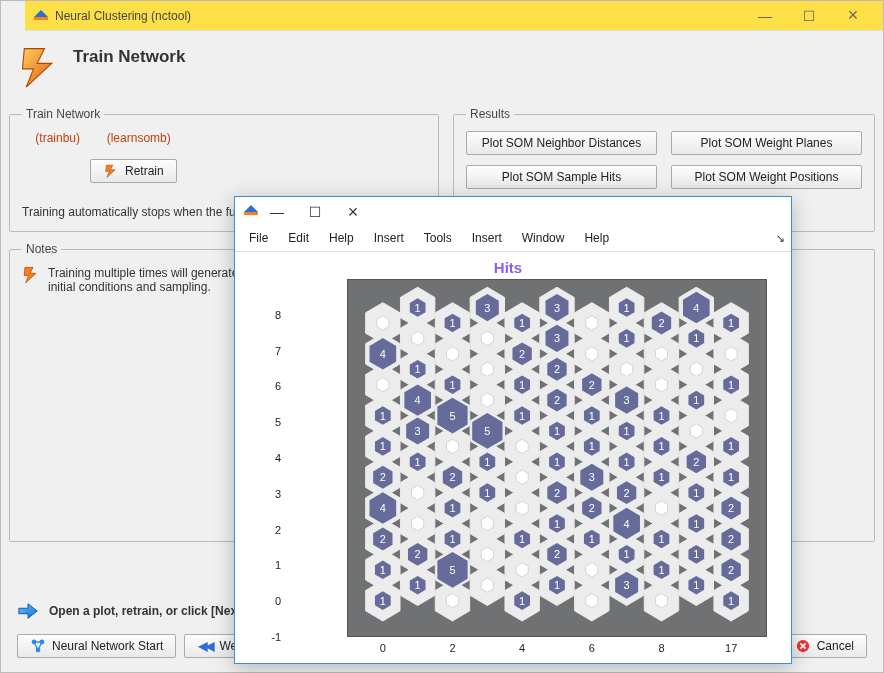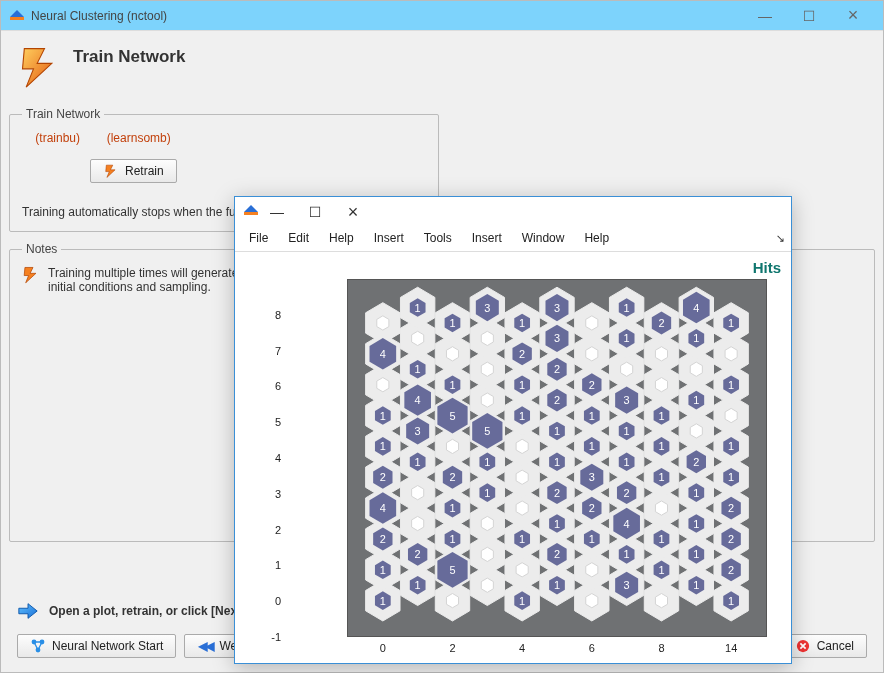--- a/index.html
+++ b/index.html
@@ -4,22 +4,22 @@
   <style>
     * { box-sizing: border-box; margin: 0; padding: 0; font-family: "Segoe UI", Tahoma, sans-serif; }
     body { width: 884px; height: 673px; position: relative; overflow: hidden; background: #f0f0f0; }
 
     
     .main-window {
       position: absolute; left: 0; top: 0; width: 884px; height: 673px;
       background: #f0f0f0; border: 1px solid #bbb;
     }
     .main-titlebar {
-      height: 30px; background: #7dd3fc; border-bottom: 1px solid #ddd;
-      display: flex; align-items: center; padding: 0 8px; font-size: 12px; color: #444;
+      height: 30px; background: #fde047; border-bottom: 1px solid #ddd;
+      display: flex; align-items: center; padding: 0 8px; font-size: 12px; color: #444; margin-left: 24px;
     }
     .main-titlebar .app-icon { width: 16px; height: 16px; margin-right: 6px; display:inline-flex; align-items:center; justify-content:center; }
     .main-titlebar .title-text { flex: 1; }
     .win-controls { display: flex; }
     .win-ctrl { width: 44px; height: 28px; display:flex; align-items:center; justify-content:center; color:#666; font-size: 14px; cursor:pointer; }
     .close-x { font-size: 18px; }
 
     .content-area { position: absolute; left: 8px; top: 32px; right: 8px; bottom: 8px; }
 
     .header-block {
@@ -85,21 +85,21 @@
     }
     .sub-titlebar .title-text { flex:1; }
     .sub-win-controls { display:flex; gap:2px; }
     .sub-win-ctrl { width:36px; height:26px; display:flex; align-items:center; justify-content:center; cursor:pointer; font-size:14px; color:#333; }
 
     .menubar { display:flex; align-items:center; gap: 4px; padding: 2px 6px 4px 6px; border-bottom:1px solid #ddd; font-size:12px; color:#222; }
     .menu-item { padding: 2px 8px; cursor:pointer; }
     .menu-expand { margin-left: 2px; color:#333; font-size:11px; cursor:pointer; }
 
     .plot-area-wrap { position:absolute; left:0; right:0; top:56px; bottom:0; padding: 6px 10px 8px 0; }
-    .plot-title { text-align:right; font-weight:bold; font-size:15px; color:#0f766e; margin-bottom: 4px; }
+    .plot-title { text-align:center; font-weight:bold; font-size:15px; color:#8b5cf6; margin-bottom: 4px; }
     .plot-box {
       position:relative; margin-left: 56px; margin-right: 12px; width: 420px; height: 358px;
       background:#6f7173; border:1px solid #555;
     }
     .plot-box svg { position:absolute; inset:0; }
 
     .ytick { position:absolute; right: 430px; width:20px; text-align:right; font-size:11px; color:#222; transform: translateY(-50%); }
     .xtick { position:absolute; bottom: -18px; font-size:11px; color:#222; transform: translateX(-50%); }
 
     .plot-axes-layer { position:absolute; left:56px; top: 26px; width:420px; height:358px; }
@@ -162,20 +162,29 @@
               <svg viewBox="0 0 48 48" width="14" height="14">
                   <path d="M8 4 L30 4 L22 20 L38 20 L10 46 L18 26 L6 26 Z" fill="#f58020" stroke="#b34400" stroke-width="2"></path>
                 </svg>
             </span>
             <span>Retrain</span>
           </button>
         </div>
         <div class="train-note">Training automatically stops when the full number of epochs have occurred.</div>
       </fieldset>
 
+      <fieldset class="results-panel">
+        <legend>Results</legend>
+        <div class="results-grid">
+          <button class="btn btn-wide">Plot SOM Neighbor Distances</button>
+          <button class="btn btn-wide">Plot SOM Weight Planes</button>
+          <button class="btn btn-wide">Plot SOM Sample Hits</button>
+          <button class="btn btn-wide">Plot SOM Weight Positions</button>
+        </div>
+      </fieldset>
     </div>
 
     <fieldset class="notes-panel">
       <legend>Notes</legend>
       <div class="note-row">
         <div class="small-arrow">
           <svg viewBox="0 0 48 48" width="32" height="32">
               <path d="M8 4 L30 4 L22 20 L38 20 L10 46 L18 26 L6 26 Z" fill="#f58020" stroke="#b34400" stroke-width="2"></path>
             </svg>
         </div>
@@ -573,17 +582,17 @@
             <text x="350.00" y="27.67" class="hex-label">4</text>
             <polygon points="392.91,38.51 385.00,33.84 377.09,38.51 377.09,47.84 385.00,52.51 392.91,47.84" class="hex-fill"></polygon>
             <text x="385.00" y="43.17" class="hex-label">1</text>
           </svg>
 
         <div class="xtick" style="left: calc(100% * ((0 - -1)/(11 - -1)))">0</div>
         <div class="xtick" style="left: calc(100% * ((2 - -1)/(11 - -1)))">2</div>
         <div class="xtick" style="left: calc(100% * ((4 - -1)/(11 - -1)))">4</div>
         <div class="xtick" style="left: calc(100% * ((6 - -1)/(11 - -1)))">6</div>
         <div class="xtick" style="left: calc(100% * ((8 - -1)/(11 - -1)))">8</div>
-        <div class="xtick" style="left: calc(100% * ((10 - -1)/(11 - -1)))">14</div>
+        <div class="xtick" style="left: calc(100% * ((10 - -1)/(11 - -1)))">17</div>
       </div>
     </div>
   </div>
 </div>
 
 </body></html>

